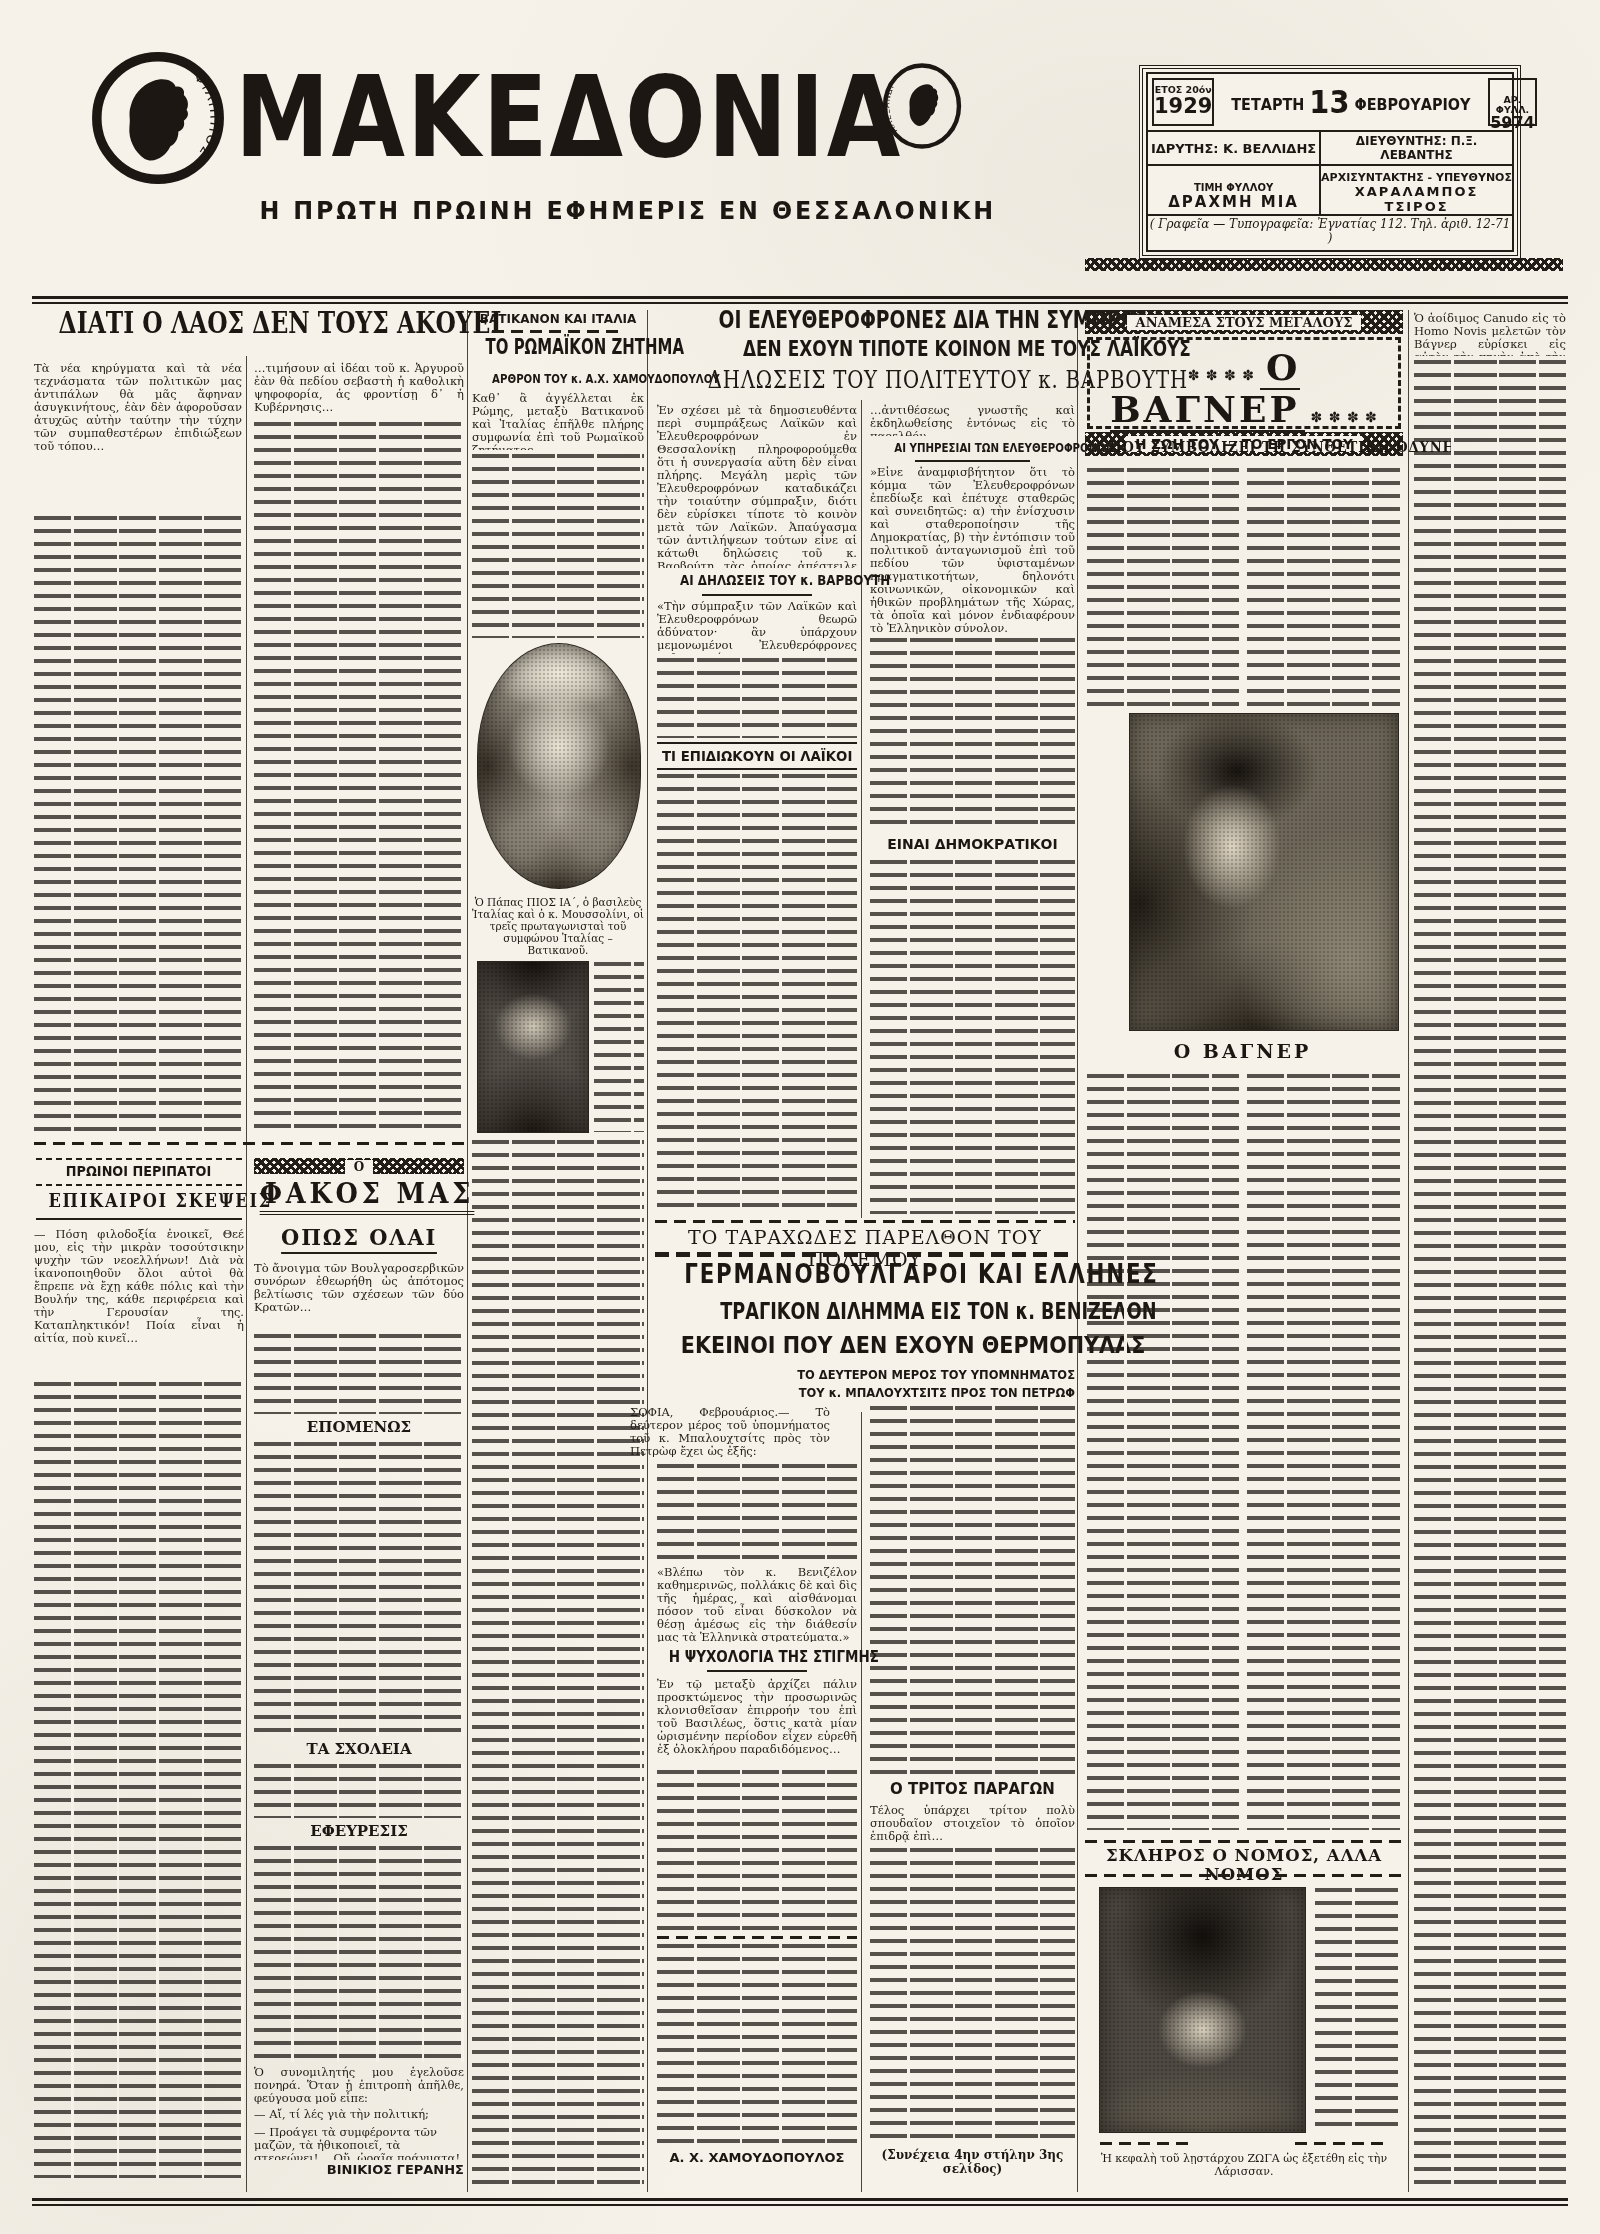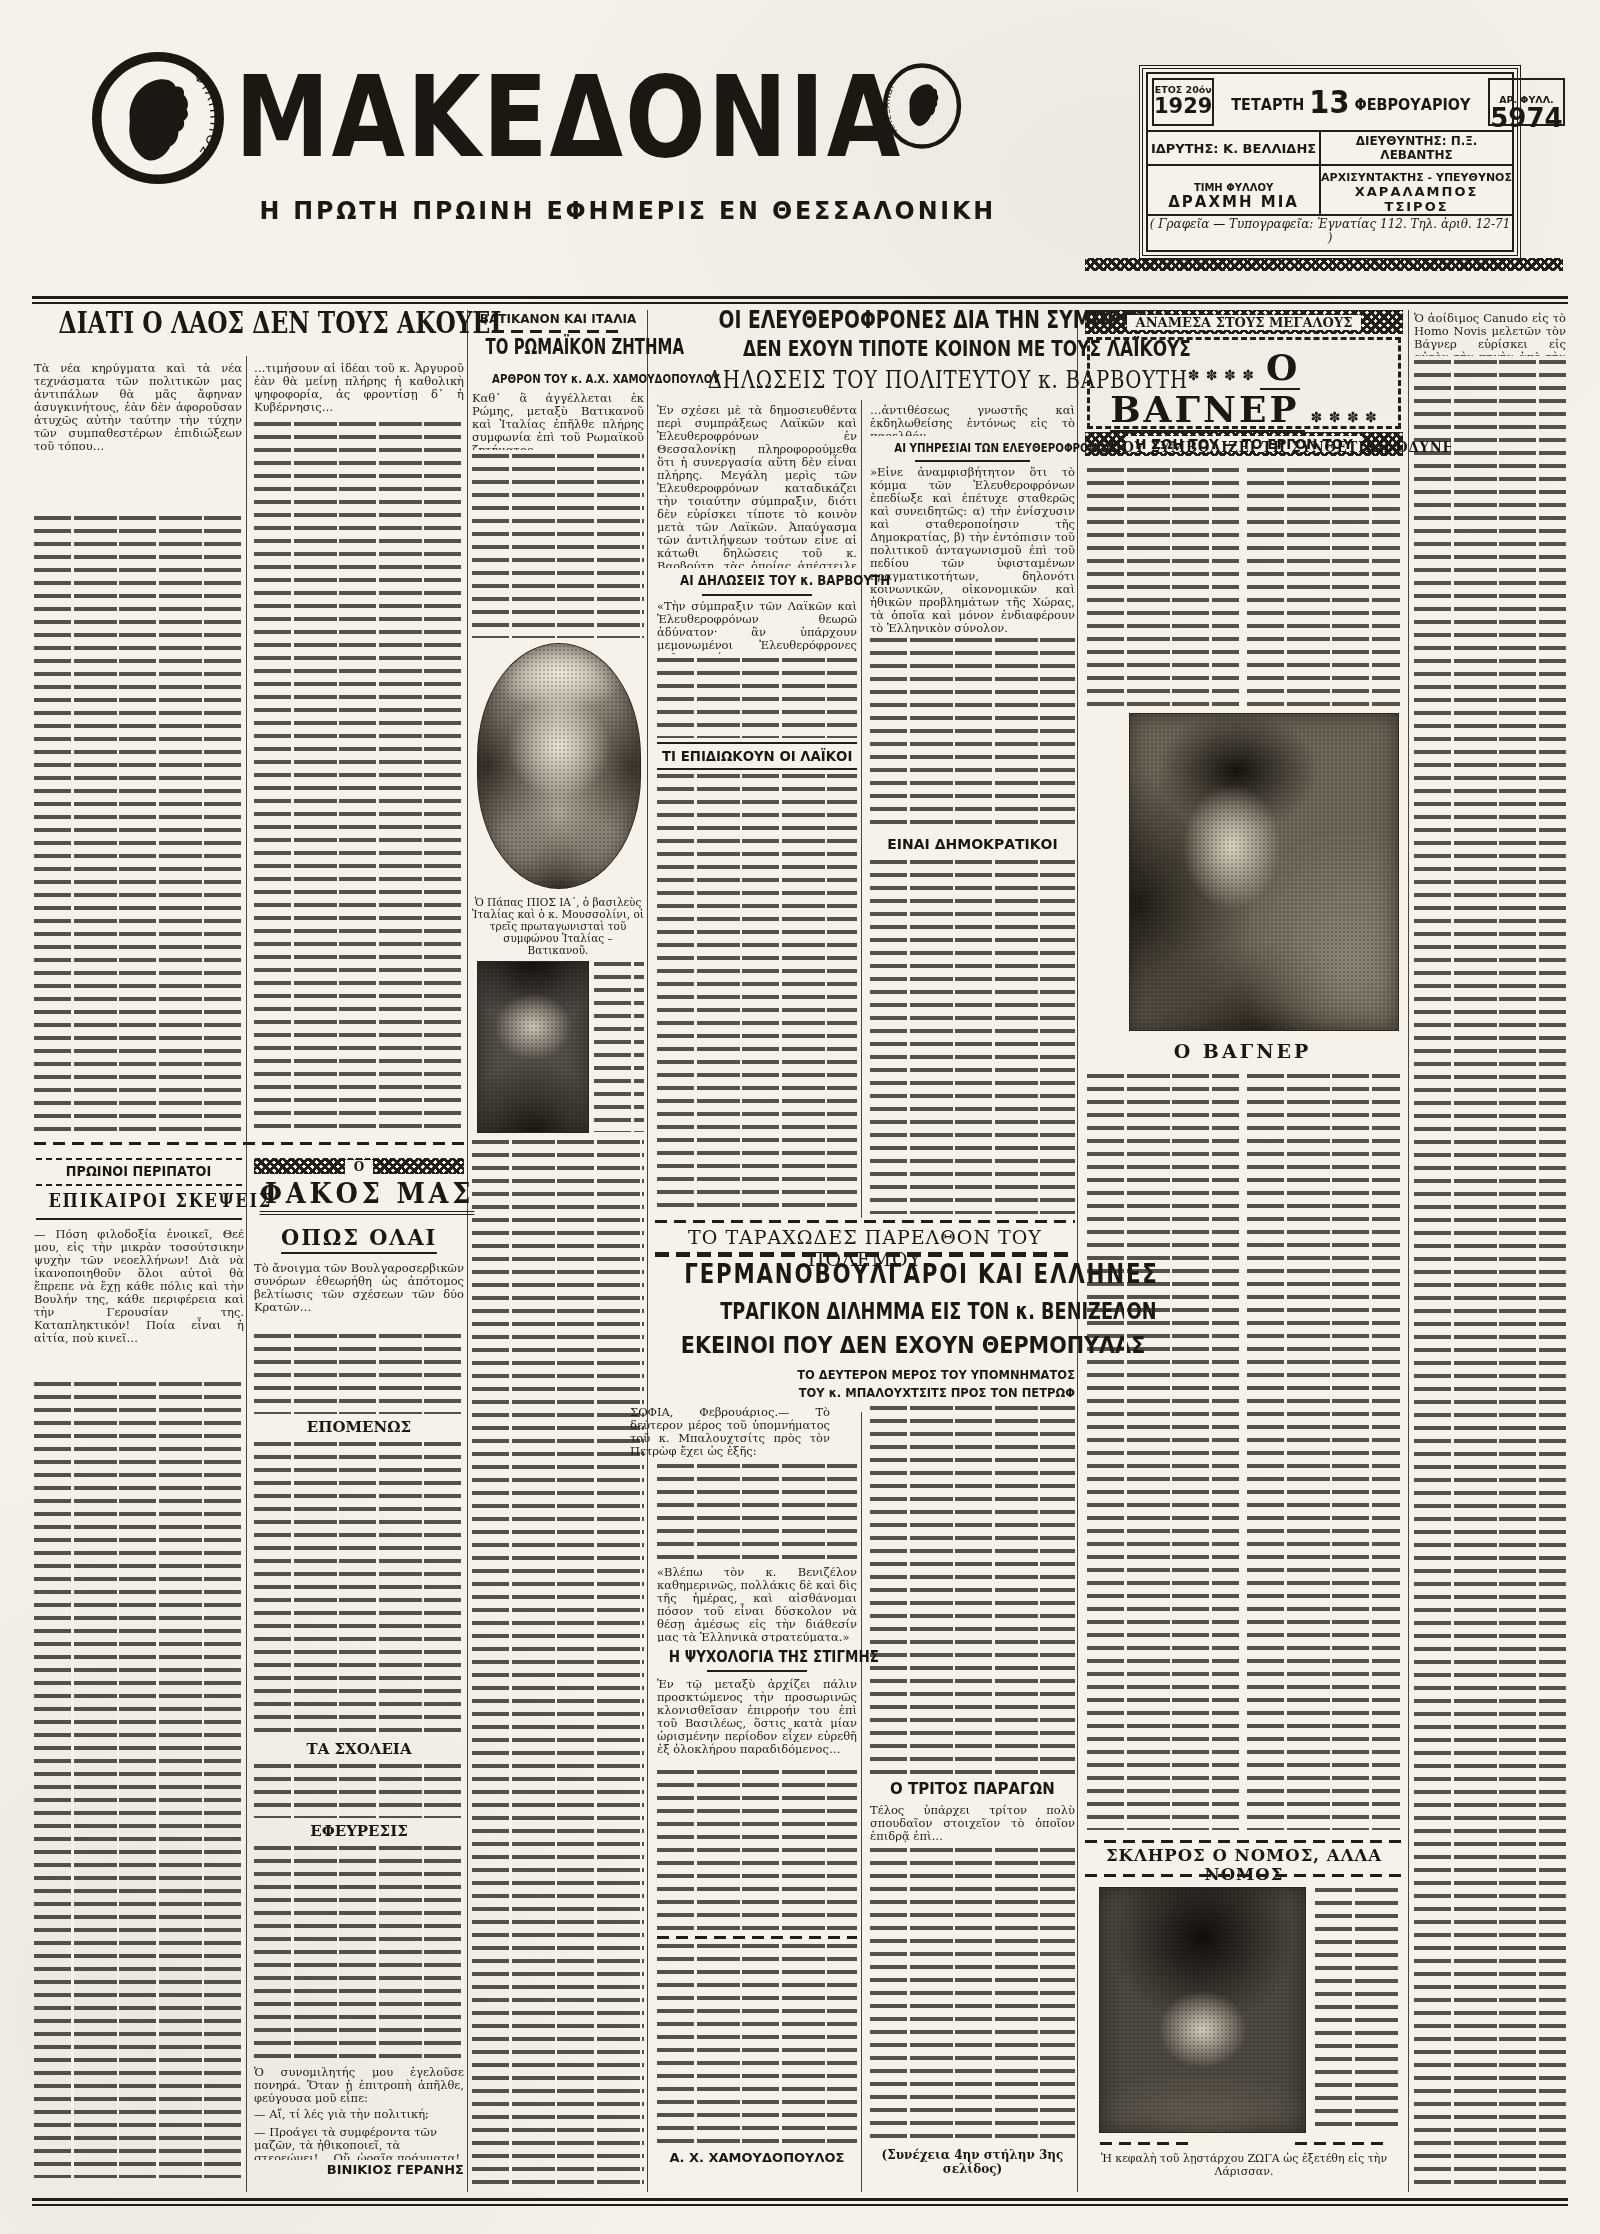--- a/index.html
+++ b/index.html
@@ -97,21 +97,21 @@
       </div>
       <div class="sans c" style="flex:1;display:flex;align-items:center;justify-content:center;font-weight:bold;">
         <span class="sq" style="--sx:.9;">
           <span style="font-size:16px;">ΤΕΤΑΡΤΗ</span>
           <span style="font-size:32px;vertical-align:-3px;">13</span>
           <span style="font-size:16px;">ΦΕΒΡΟΥΑΡΙΟΥ</span>
         </span>
       </div>
       <div class="ibox" style="width:76px;">
         <div class="sans" style="font-size:9.5px;font-weight:bold;margin-top:15px;">ΑΡ. ΦΥΛΛ.</div>
-        <div class="sans" style="font-size:26px;font-weight:bold;">5974</div>
+        <div class="sans" style="font-size:16px;font-weight:bold;">5974</div>
       </div>
     </div>
     <div class="irow" style="height:32px;">
       <div class="sans c" style="width:47%;border-right:2px solid #221d17;display:flex;align-items:center;justify-content:center;font-size:13px;font-weight:bold;">ΙΔΡΥΤΗΣ: Κ. ΒΕΛΛΙΔΗΣ</div>
       <div class="sans c" style="flex:1;display:flex;align-items:center;justify-content:center;font-size:12px;font-weight:bold;">ΔΙΕΥΘΥΝΤΗΣ: Π.Ξ. ΛΕΒΑΝΤΗΣ</div>
     </div>
     <div class="irow" style="height:48px;">
       <div class="c" style="width:47%;border-right:2px solid #221d17;padding-top:16px;">
         <div class="sans" style="font-size:10px;font-weight:bold;">ΤΙΜΗ ΦΥΛΛΟΥ</div>
         <div class="sans" style="font-size:15px;font-weight:bold;letter-spacing:2px;">ΔΡΑΧΜΗ ΜΙΑ</div>
@@ -137,21 +137,21 @@
   <div class="b vr" style="left:861px;top:400px;height:818px;"></div>
   <div class="b vr" style="left:861px;top:1412px;height:780px;"></div>
   <div class="b vr" style="left:1077px;top:310px;height:1882px;"></div>
   <div class="b vr" style="left:1408px;top:310px;height:1882px;"></div>
 
   <div class="b c" style="left:34px;top:308px;width:430px;height:44px;font-size:26px;font-weight:bold;">
     <span class="sq" style="--sx:.9;transform:scale(.9,1.12);">ΔΙΑΤΙ Ο ΛΑΟΣ ΔΕΝ ΤΟΥΣ ΑΚΟΥΕΙ</span>
   </div>
   <div class="b ex j" style="left:34px;top:362px;width:208px;height:150px;">Τὰ νέα κηρύγματα καὶ τὰ νέα τεχνάσματα τῶν πολιτικῶν μας ἀντιπάλων θὰ μᾶς ἄφηναν ἀσυγκινήτους, ἐὰν δὲν ἀφοροῦσαν ἀτυχῶς αὐτὴν ταύτην τὴν τύχην τῶν συμπαθεστέρων ἐπιδιώξεων τοῦ τόπου…</div>
   <div class="b tx" style="left:34px;top:516px;width:208px;height:618px;"></div>
-  <div class="b ex j" style="left:254px;top:362px;width:210px;height:56px;">…τιμήσουν αἱ ἰδέαι τοῦ κ. Ἀργυροῦ ἐὰν θὰ μείνῃ πλήρης ἡ καθολικὴ ψηφοφορία, ἀς φροντίσῃ δ᾽ ἡ Κυβέρνησις…</div>
+  <div class="b ex j" style="left:254px;top:362px;width:210px;height:56px;">…τιμήσουν αἱ ἰδέαι τοῦ κ. Ἀργυροῦ ἐὰν θὰ πεδίου σεβαστὴ ἡ καθολικὴ ψηφοφορία, ἀς φροντίσῃ δ᾽ ἡ Κυβέρνησις…</div>
   <div class="b tx" style="left:254px;top:422px;width:210px;height:712px;"></div>
   <div class="b dashes" style="left:34px;top:1142px;width:430px;"></div>
 
   <div class="b kick sans" style="left:36px;top:1158px;width:206px;height:24px;border-top:2px dashed #221d17;border-bottom:2px dashed #221d17;font-size:13.5px;line-height:22px;">
     <span class="sq" style="--sx:.95;">ΠΡΩΙΝΟΙ ΠΕΡΙΠΑΤΟΙ</span>
   </div>
   <div class="b c" style="left:36px;top:1190px;width:206px;height:28px;font-size:18px;font-weight:bold;letter-spacing:2px;border-bottom:2px solid #221d17;">
     <span class="sq" style="--sx:.9;">ΕΠΙΚΑΙΡΟΙ ΣΚΕΨΕΙΣ</span>
   </div>
   <div class="b ex j" style="left:34px;top:1228px;width:210px;height:150px;">— Πόση φιλοδοξία ἐνοικεῖ, Θεέ μου, εἰς τὴν μικρὰν τοσούτσικην ψυχὴν τῶν νεοελλήνων! Διὰ νὰ ἱκανοποιηθοῦν ὅλοι αὐτοὶ θὰ ἔπρεπε νὰ ἔχῃ κάθε πόλις καὶ τὴν Βουλήν της, κάθε περιφέρεια καὶ τὴν Γερουσίαν της. Καταπληκτικόν! Ποία εἶναι ἡ αἰτία, ποὺ κινεῖ…</div>

